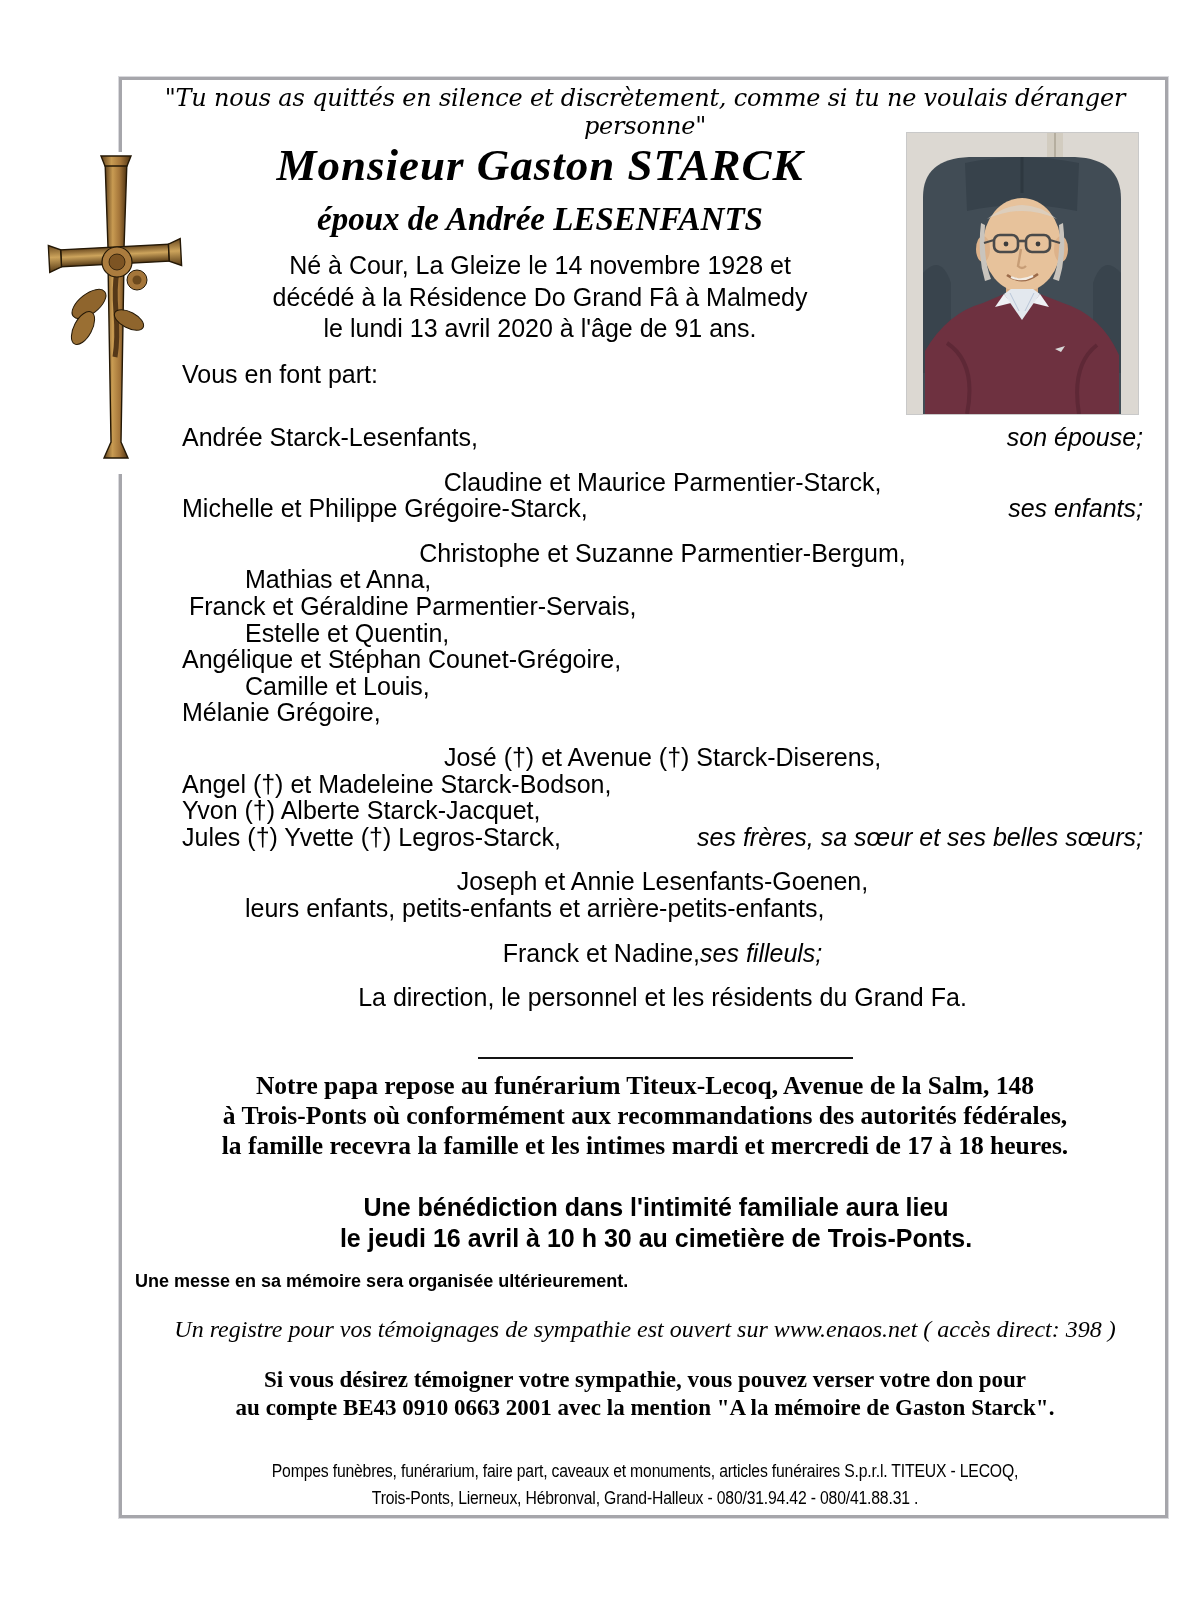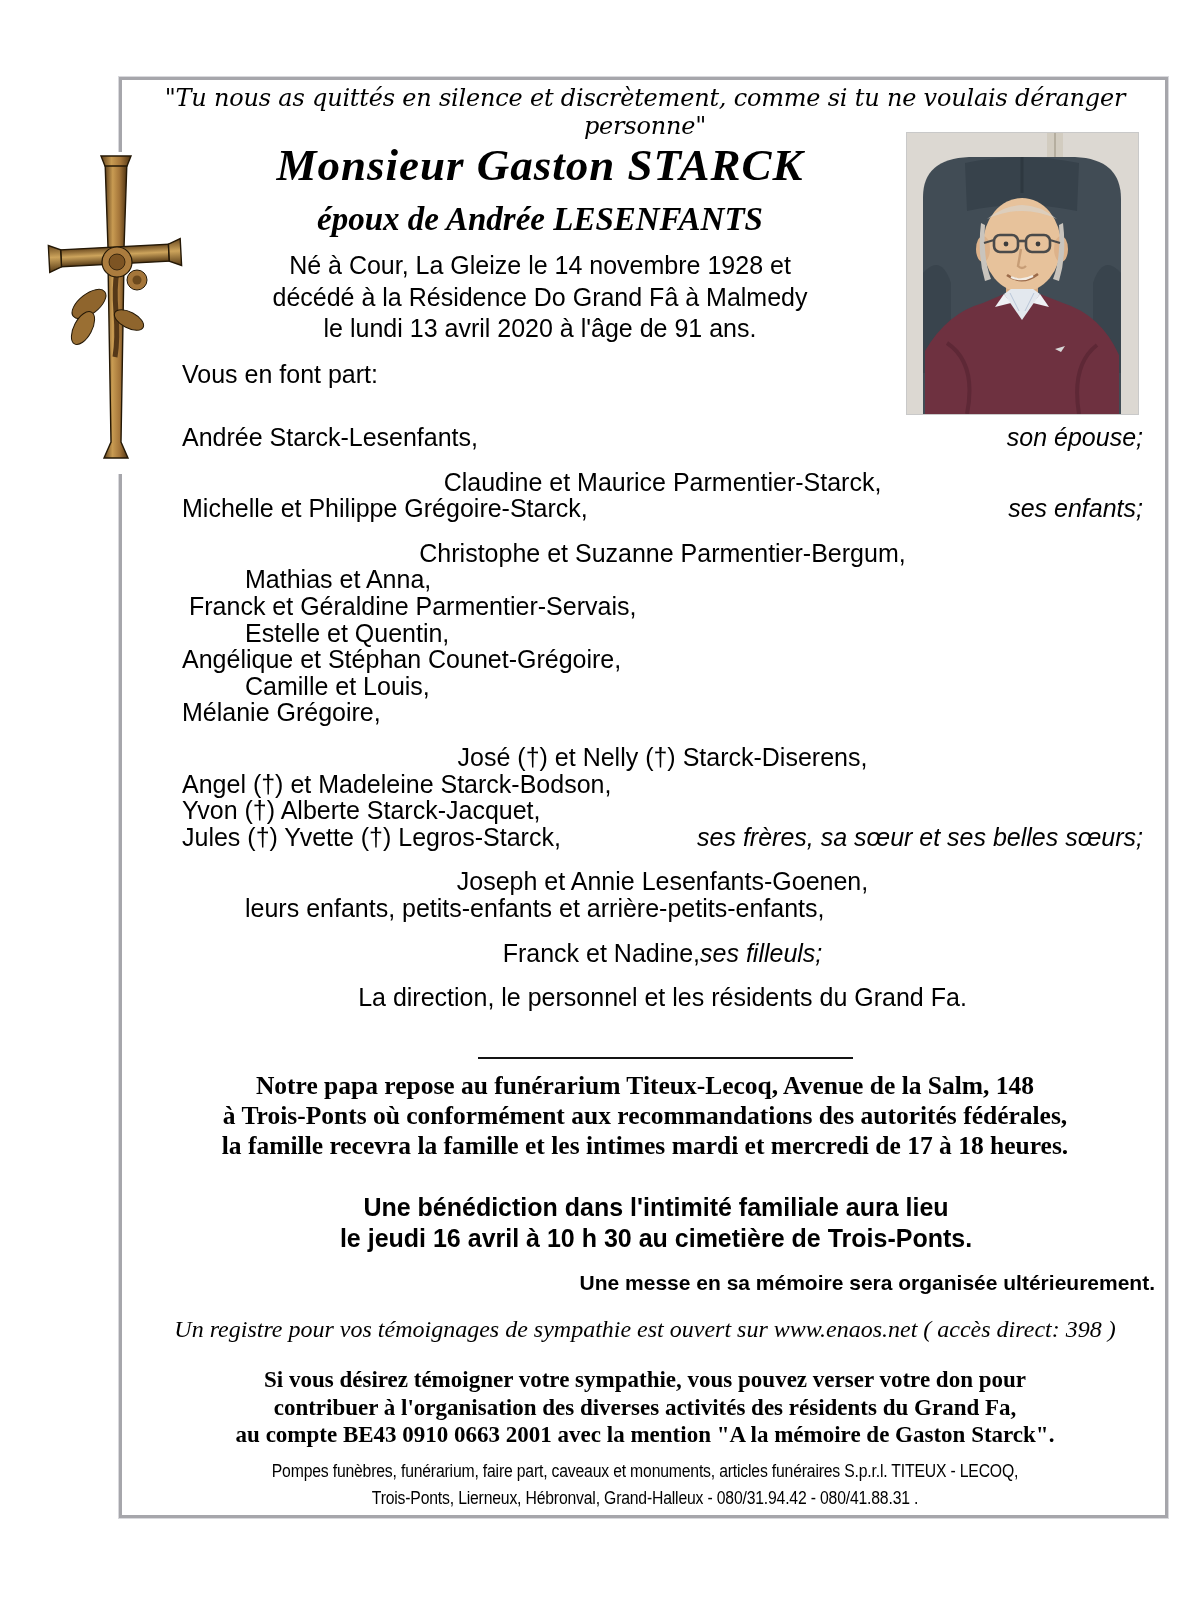--- a/index.html
+++ b/index.html
@@ -32,21 +32,21 @@
   .row.group { margin-top:18px;justify-content:center; }
   .ind { padding-left:63px; }
   .ind-sm { padding-left:7px; }
   .role { font-style:italic; }
   .divider { position:absolute; left:478px; top:1057px; width:375px; height:0; border-top:2.5px solid #141414; }
   .ceremony {
     position:absolute; left:135px; top:1071px; width:1020px; text-align:center;
     font-family:"Liberation Serif", serif; font-weight:bold; font-size:25.5px; line-height:30px;
   }
   .blessing { position:absolute; left:146px; top:1192px; width:1020px; text-align:center; font-weight:bold; font-size:25px; line-height:31px; }
-  .mass { position:absolute; left:135px; top:1271px; width:1020px; text-align:right; font-weight:bold; font-size:21px; }
+  .mass { position:absolute; left:135px; top:1271px; width:1020px; text-align:left; font-weight:bold; font-size:18px; }
   .registry {
     position:absolute; left:135px; top:1316px; width:1020px; text-align:center;
     font-family:"Liberation Serif", serif; font-style:italic; font-size:24px;
   }
   .donation {
     position:absolute; left:135px; top:1366px; width:1020px; text-align:center;
     font-family:"Liberation Serif", serif; font-weight:bold; font-size:23px; line-height:27.5px;
   }
   .footer {
     position:absolute; left:135px; top:1458px; width:1020px; text-align:center;
@@ -192,21 +192,21 @@
   <div class="row">
       <span>Angélique et Stéphan Counet-Grégoire,</span>
     </div>
   <div class="row">
       <span class="ind">Camille et Louis,</span>
     </div>
   <div class="row">
       <span>Mélanie Grégoire,</span>
     </div>
   <div class="row group">
-      <span>José (†) et Nelly (†) Starck-Diserens,</span>
+      <span>José (†) et Avenue (†) Starck-Diserens,</span>
     </div>
   <div class="row">
       <span>Angel (†) et Madeleine Starck-Bodson,</span>
     </div>
   <div class="row">
       <span>Yvon (†) Alberte Starck-Jacquet,</span>
     </div>
   <div class="row">
       <span>Jules (†) Yvette (†) Legros-Starck,</span>
       <span class="role">ses frères, sa sœur et ses belles sœurs;</span>
@@ -238,20 +238,19 @@
   <div>Une bénédiction dans l'intimité familiale aura lieu</div>
   <div>le jeudi 16 avril à 10 h 30 au cimetière de Trois-Ponts.</div>
 </div>
 
 <div class="mass">Une messe en sa mémoire sera organisée ultérieurement.</div>
 
 <div class="registry">Un registre pour vos témoignages de sympathie est ouvert sur www.enaos.net ( accès direct: 398 )</div>
 
 <div class="donation">
   <div>Si vous désirez témoigner votre sympathie, vous pouvez verser votre don pour</div>
-  <div>contribuer à l'organisation des diverses activités des résidents du Grand Fa,</div>
   <div>au compte BE43 0910 0663 2001 avec la mention "A la mémoire de Gaston Starck".</div>
 </div>
 
 <div class="footer">
   <div>Pompes funèbres, funérarium, faire part, caveaux et monuments, articles funéraires S.p.r.l. TITEUX - LECOQ,</div>
   <div>Trois-Ponts, Lierneux, Hébronval, Grand-Halleux - 080/31.94.42 - 080/41.88.31 .</div>
 </div>
 
 </body></html>

